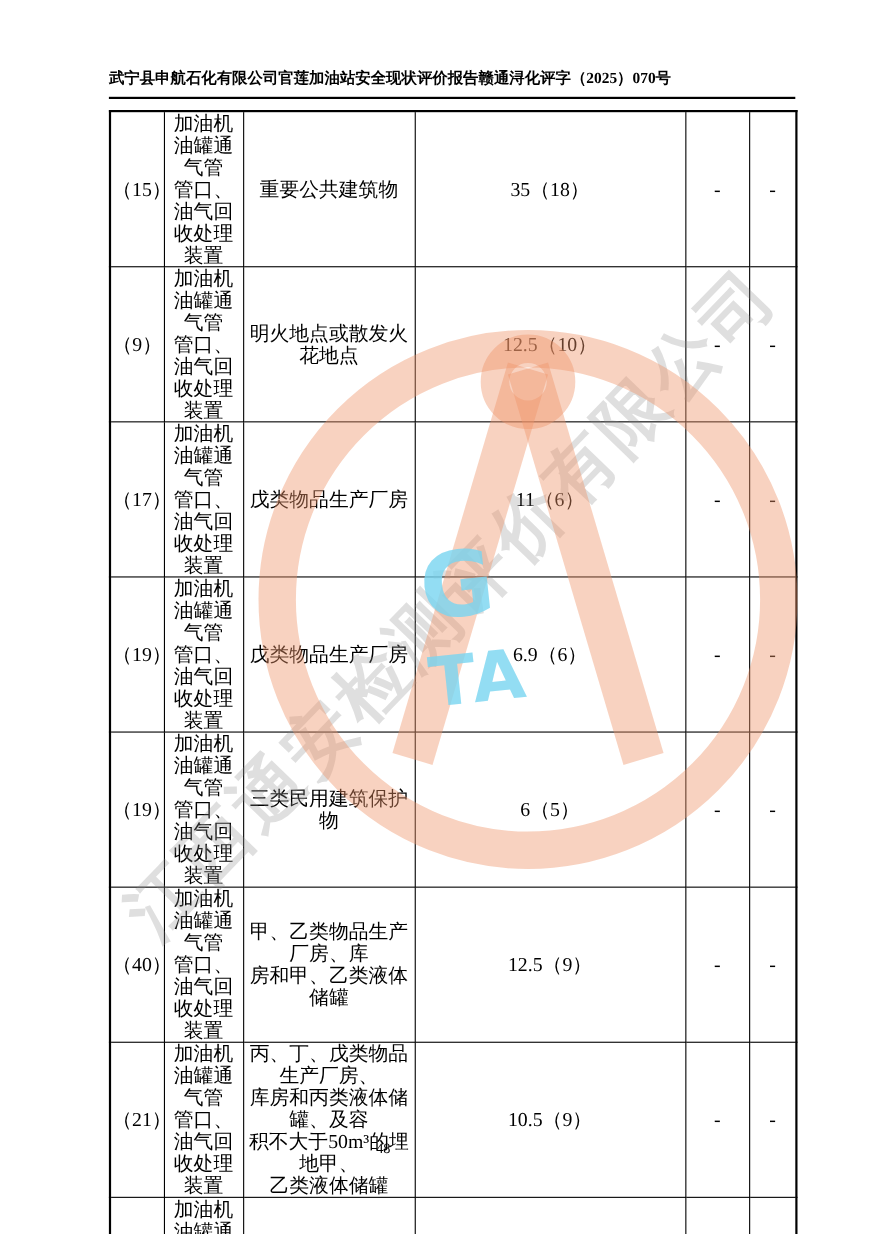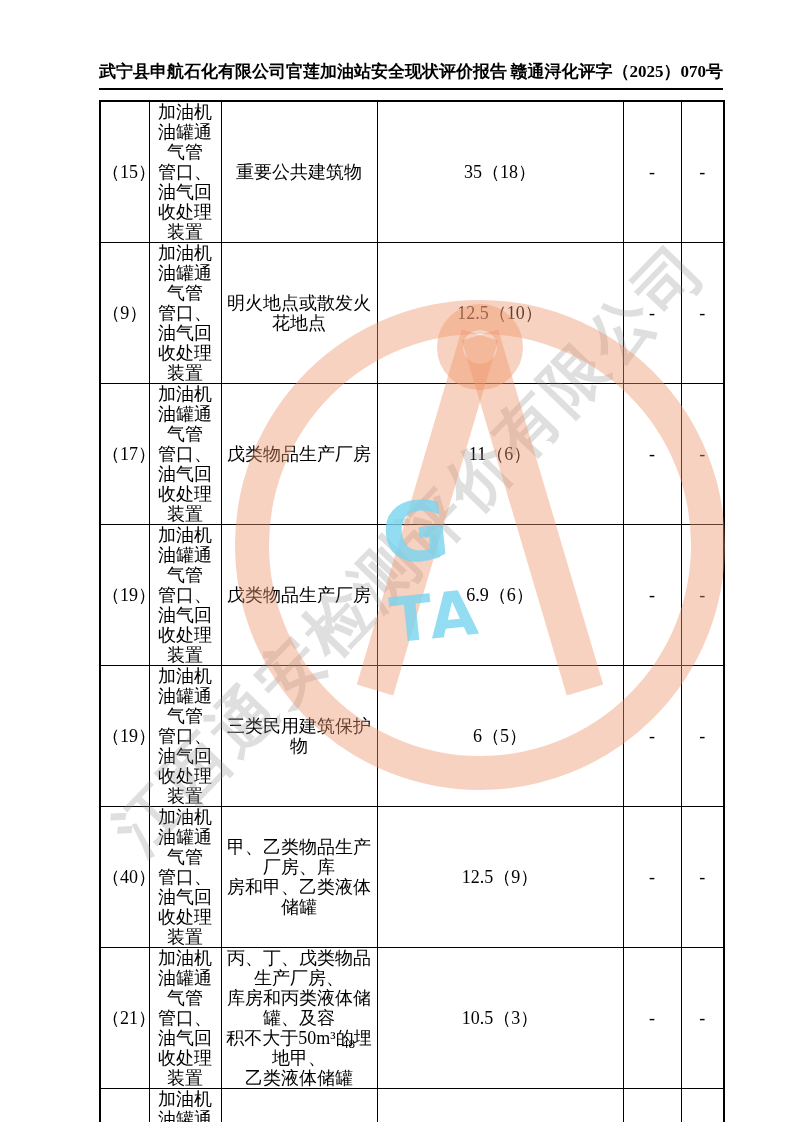--- a/index.html
+++ b/index.html
@@ -7,22 +7,22 @@
     position:relative;
     width:793px;height:1122px;
     background:#ffffff;
     overflow:hidden;
     font-family:"Liberation Serif","DejaVu Serif",serif;
     color:#000;
   }
   
   .header{
     position:absolute;left:99px;top:62px;width:624px;
-    display:flex;justify-content:space-between;align-items:flex-end;
-    font-size:17px;font-weight:bold;line-height:20px;
+    display:flex;justify-content:flex-start;align-items:flex-end;
+    font-size:14px;font-weight:bold;line-height:20px;
   }
   .header-rule{
     position:absolute;left:99px;top:88px;width:624px;height:0;
     border-top:2px solid #000;
   }
   
   table.dist-table{
     position:absolute;left:99px;top:100px;width:624px;
     border-collapse:collapse;table-layout:fixed;
     border:2px solid #000;
@@ -172,21 +172,21 @@
         <tr style="height: 87px;">
           <td class="c-num">（21）</td>
           <td class="c-item">加油机
 油罐通气管
 管口、油气回
 收处理装置</td>
           <td class="c-obj">丙、丁、戊类物品生产厂房、
 库房和丙类液体储罐、及容
 积不大于50m³的埋地甲、
 乙类液体储罐</td>
-          <td class="c-val">10.5（3）</td>
+          <td class="c-val">10.5（9）</td>
           <td class="c-act">-</td>
           <td class="c-act">-</td>
         </tr>
         <tr style="height: 84px;">
           <td class="c-num">（22）</td>
           <td class="c-item">加油机
 油罐通气管
 管口、油气回
 收处理装置</td>
           <td class="c-obj">室外变配电站</td>

